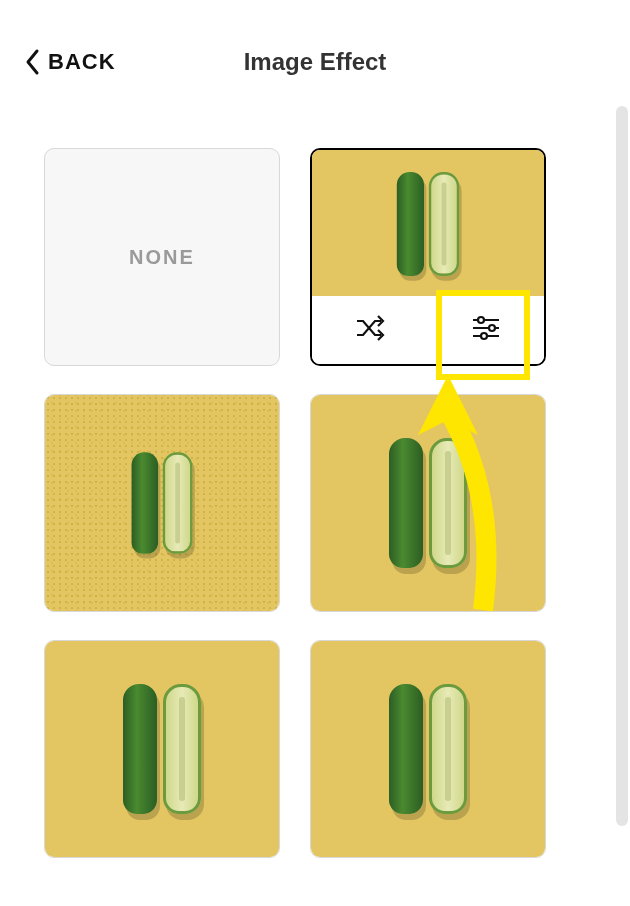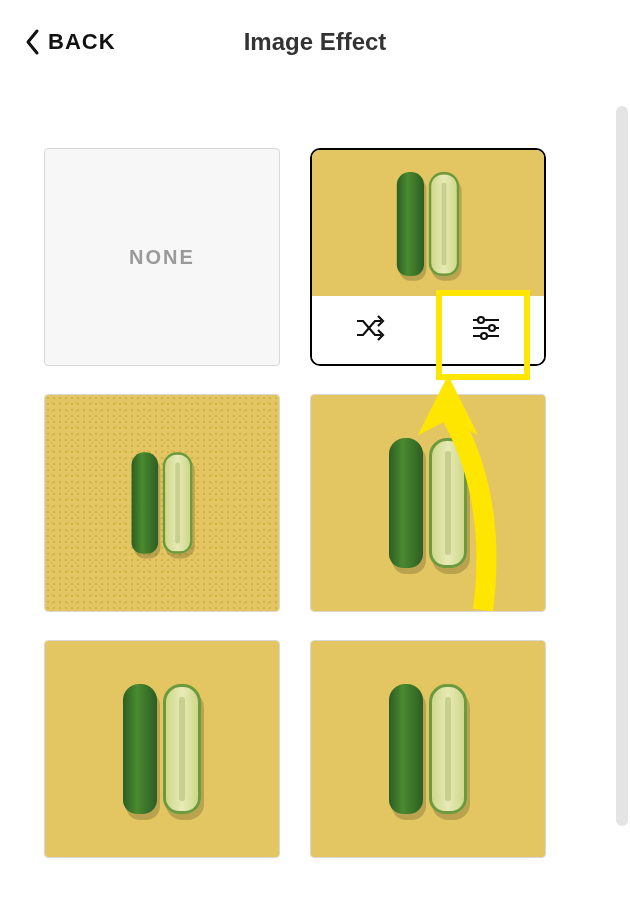--- a/index.html
+++ b/index.html
@@ -9,20 +9,21 @@
     font-family: -apple-system, BlinkMacSystemFont, "Segoe UI", Arial, sans-serif;
     background: #fff;
     position: relative;
     overflow: hidden;
   }
   .header {
     display: flex;
     align-items: flex-start;
     padding: 28px 24px 20px 24px;
     position: relative;
+    margin-top: 20px;
   }
   .back-btn {
     display: flex;
     align-items: center;
     gap: 6px;
     font-size: 22px;
     font-weight: 600;
     letter-spacing: 1px;
     color: #111;
     cursor: pointer;
@@ -55,21 +56,21 @@
   }
   .grid {
     display: grid;
     grid-template-columns: repeat(2, 236px);
     gap: 28px 30px;
     padding: 48px 44px 30px 44px;
   }
   .tile {
     width: 236px;
     height: 218px;
-    border-radius: 4px;
+    border-radius: 10px;
     overflow: hidden;
     border: 1px solid #d8d8d8;
     position: relative;
     cursor: pointer;
   }
   .tile-none {
     background: #f7f7f7;
     display: flex;
     align-items: center;
     justify-content: center;

